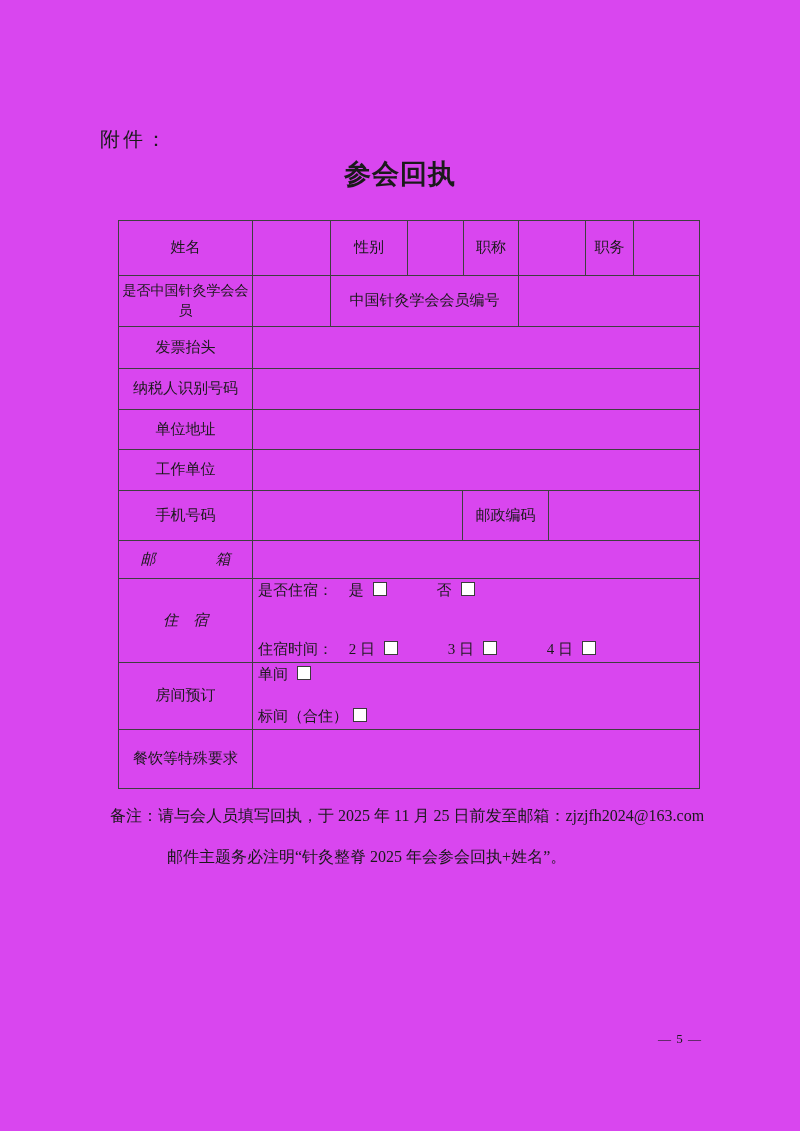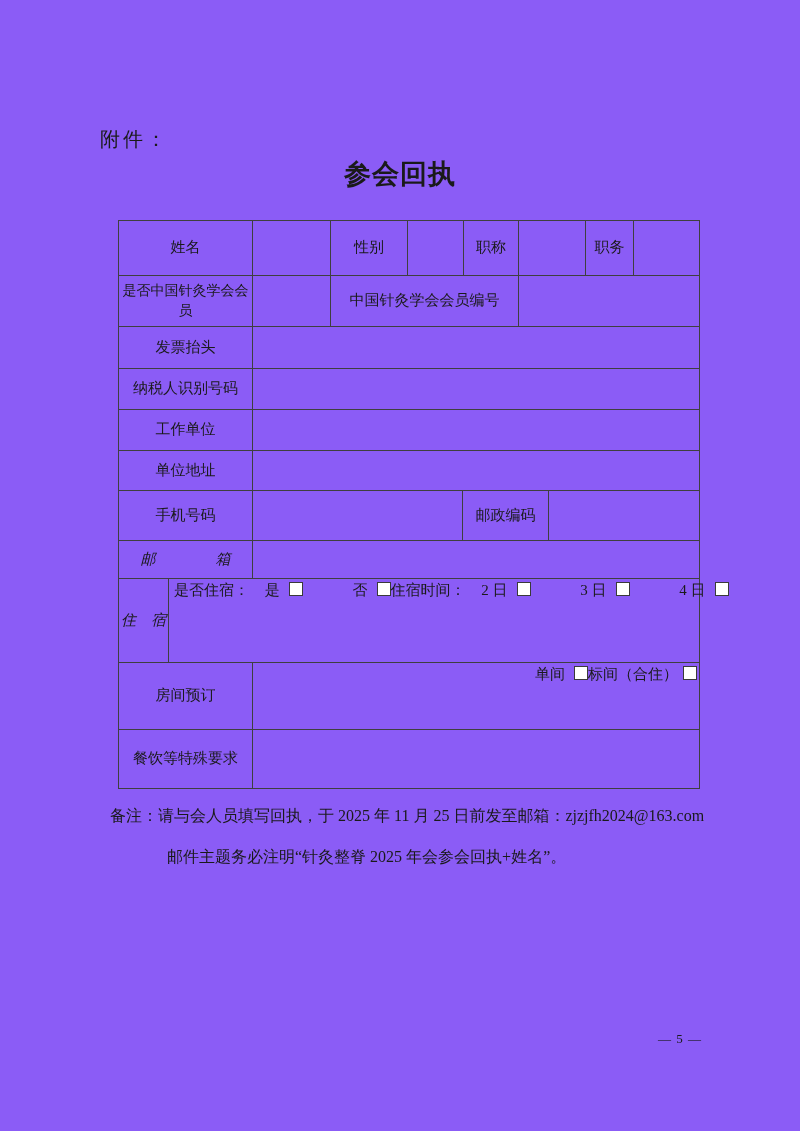--- a/index.html
+++ b/index.html
@@ -1,33 +1,33 @@
 <!DOCTYPE html>
 <html><head>
 <meta charset="utf-8">
 <style>
   html,body{margin:0;padding:0;background:#e8e8e8;}
   .page{
-    position:relative;width:800px;height:1131px;background:#8b5cf6;margin:0 auto;
+    position:relative;width:800px;height:1131px;background:#d946ef;margin:0 auto;
     font-family:"Liberation Serif","DejaVu Serif",serif;color:#1a1a1a;overflow:hidden;
   }
   .attachment{position:absolute;left:100px;top:126px;font-size:20px;letter-spacing:3px;}
   .title{position:absolute;left:0;top:156px;width:100%;margin:0;text-align:center;
          font-size:27px;font-weight:bold;letter-spacing:1px;}
   .tbl{position:absolute;left:118px;top:220px;width:582px;box-sizing:border-box;
        border:1px solid #3f3f3f;font-size:15px;line-height:1.45;}
   .tr{display:flex;box-sizing:border-box;border-bottom:1px solid #3f3f3f;}
   .tr:last-child{border-bottom:none;justify-content:space-between;}
   .td{box-sizing:border-box;border-right:1px solid #3f3f3f;display:flex;
       align-items:center;justify-content:center;text-align:center;padding:1px 2px;}
   .td:last-child{border-right:none;}
   .td.fill{flex:1;}
   .pre{white-space:pre;font-style:italic;}
   .small{font-size:14px;}
-  .content{flex-direction:row;align-items:flex-start;justify-content:flex-end;
+  .content{flex-direction:column;align-items:flex-start;justify-content:space-between;
            text-align:left;padding-left:5px;}
   .opt-line{white-space:nowrap;}
   .cb{display:inline-block;width:12px;height:12px;border:1px solid #3a3a3a;
       margin-left:9px;vertical-align:-1px;background:#fff;}
   .ml12{margin-left:12px;}
   .ml30{margin-left:46px;}
   .ml46{margin-left:46px;}
   .cb4{margin-left:5px;}
   .note{position:absolute;left:110px;top:806px;width:606px;font-size:16px;line-height:19px;}
   .note-l2{margin-top:22px;margin-left:57px;}
@@ -64,27 +64,27 @@
     <div class="tr" style="height:42px">
       <div class="td" style="width:134px">发票抬头</div>
       <div class="td fill"></div>
     </div>
 
     <div class="tr" style="height:41px">
       <div class="td" style="width:134px">纳税人识别号码</div>
       <div class="td fill"></div>
     </div>
 
-    <div class="tr" style="height:41px">
-      <div class="td" style="width:134px">工作单位</div>
+    <div class="tr" style="height:40px">
+      <div class="td" style="width:134px">单位地址</div>
       <div class="td fill"></div>
     </div>
 
-    <div class="tr" style="height:40px">
-      <div class="td" style="width:134px">单位地址</div>
+    <div class="tr" style="height:41px">
+      <div class="td" style="width:134px">工作单位</div>
       <div class="td fill"></div>
     </div>
 
     <div class="tr" style="height:50px">
       <div class="td" style="width:134px">手机号码</div>
       <div class="td" style="width:210px"></div>
       <div class="td" style="width:86px">邮政编码</div>
       <div class="td fill"></div>
     </div>
 

